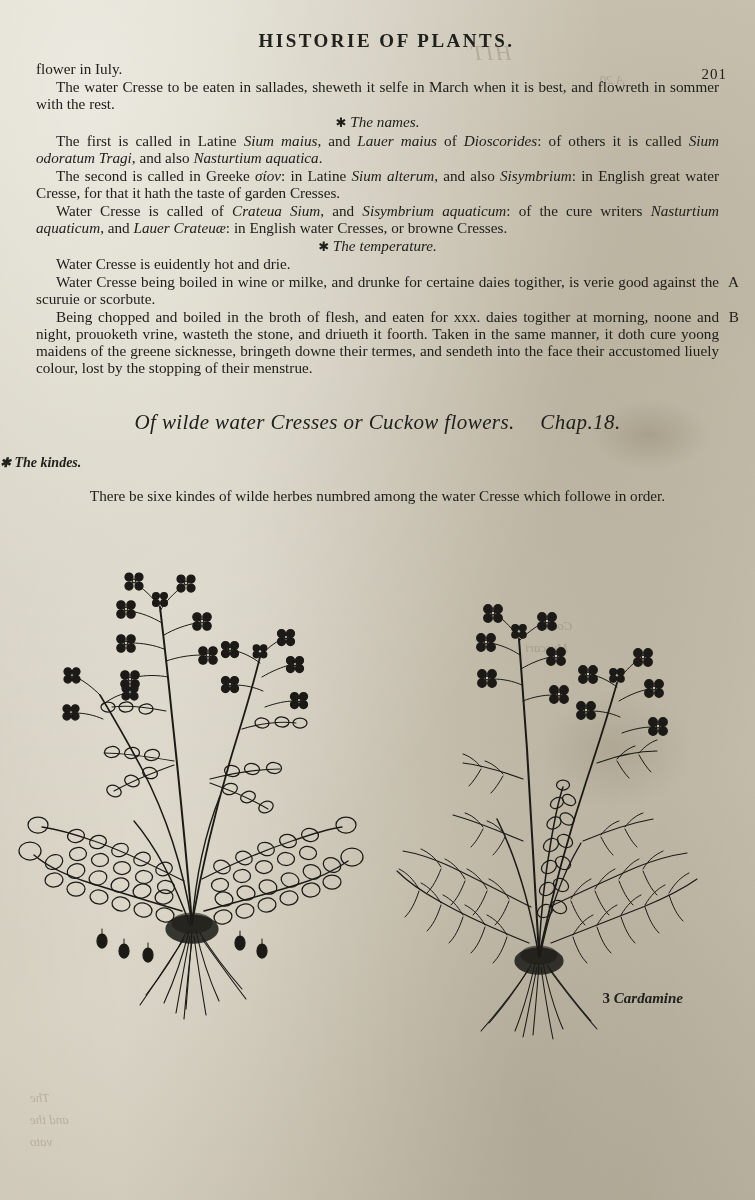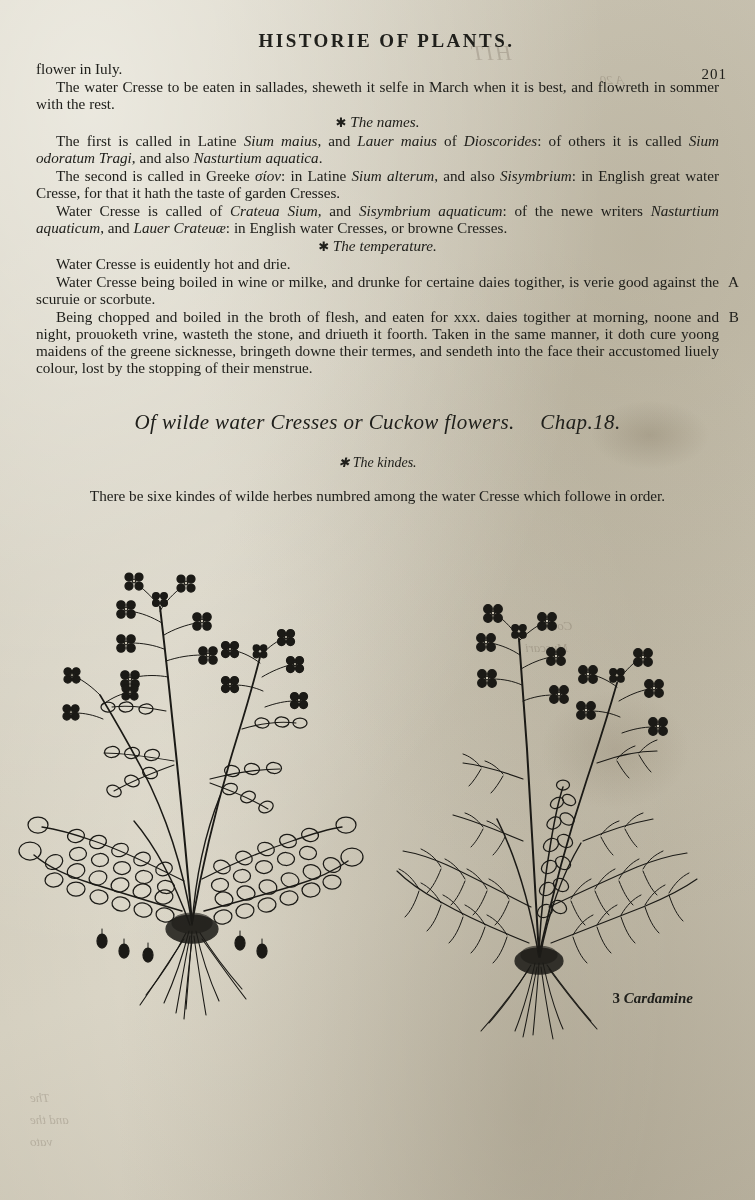--- a/index.html
+++ b/index.html
@@ -73,24 +73,24 @@
     font-size: 21px;
     text-align: center;
     margin: 34px 0 0 0;
     letter-spacing: 0.4px;
   }
   .sect-title .chap {
     font-style: italic;
     margin-left: 20px;
   }
   .kindes {
-    text-align: center;
     font-style: italic;
     font-size: 14px;
     margin: 20px 0 0 0;
+    font-weight: bold;
   }
   .kindes-line {
     margin: 16px 36px 0 36px;
     font-size: 15.2px;
     text-align: center;
   }
   .fig-heads {
     display: flex;
     margin: 26px 0 0 0;
   }
@@ -115,21 +115,21 @@
   .plate {
     position: absolute;
     top: 0;
     width: 350px;
     height: 530px;
   }
   .plate.left { left: 14px; }
   .plate.right { left: 383px; }
   .fig-caption {
     position: absolute;
-    right: 62px;
+    right: 72px;
     bottom: 44px;
     font-size: 15px;
     font-weight: bold;
     font-style: italic;
     z-index: 6;
   }
   .fig-caption .num { font-style: normal; }
   
   .ghost {
     position: absolute;
@@ -196,21 +196,21 @@
 
       <p class="indent">
         <span>The first is called in Latine </span><span class="it">Sium maius</span><span>, and </span><span class="it">Lauer maius</span><span> of </span><span class="it">Dioscorides</span><span>: of others it is called </span><span class="it">Sium odoratum Tragi</span><span>, and also </span><span class="it">Nasturtium aquatica</span><span>.</span>
       </p>
 
       <p class="indent">
         <span>The second is called in Greeke </span><span class="it">σίον</span><span>: in Latine </span><span class="it">Sium alterum</span><span>, and also </span><span class="it">Sisymbrium</span><span>: in English great water Cresse, for that it hath the taste of garden Cresses.</span>
       </p>
 
       <p class="indent">
-        <span>Water Cresse is called of </span><span class="it">Crateua Sium</span><span>, and </span><span class="it">Sisymbrium aquaticum</span><span>: of the newe writers </span><span class="it">Nasturtium aquaticum</span><span>, and </span><span class="it">Lauer Crateuæ</span><span>: in English water Cresses, or browne Cresses.</span>
+        <span>Water Cresse is called of </span><span class="it">Crateua Sium</span><span>, and </span><span class="it">Sisymbrium aquaticum</span><span>: of the cure writers </span><span class="it">Nasturtium aquaticum</span><span>, and </span><span class="it">Lauer Crateuæ</span><span>: in English water Cresses, or browne Cresses.</span>
       </p>
 
       <p class="ctr">
         <span class="star">✱</span>
         <span class="it">The temperature.</span>
       </p>
 
       <p class="indent">Water Cresse is euidently hot and drie.</p>
 
 

